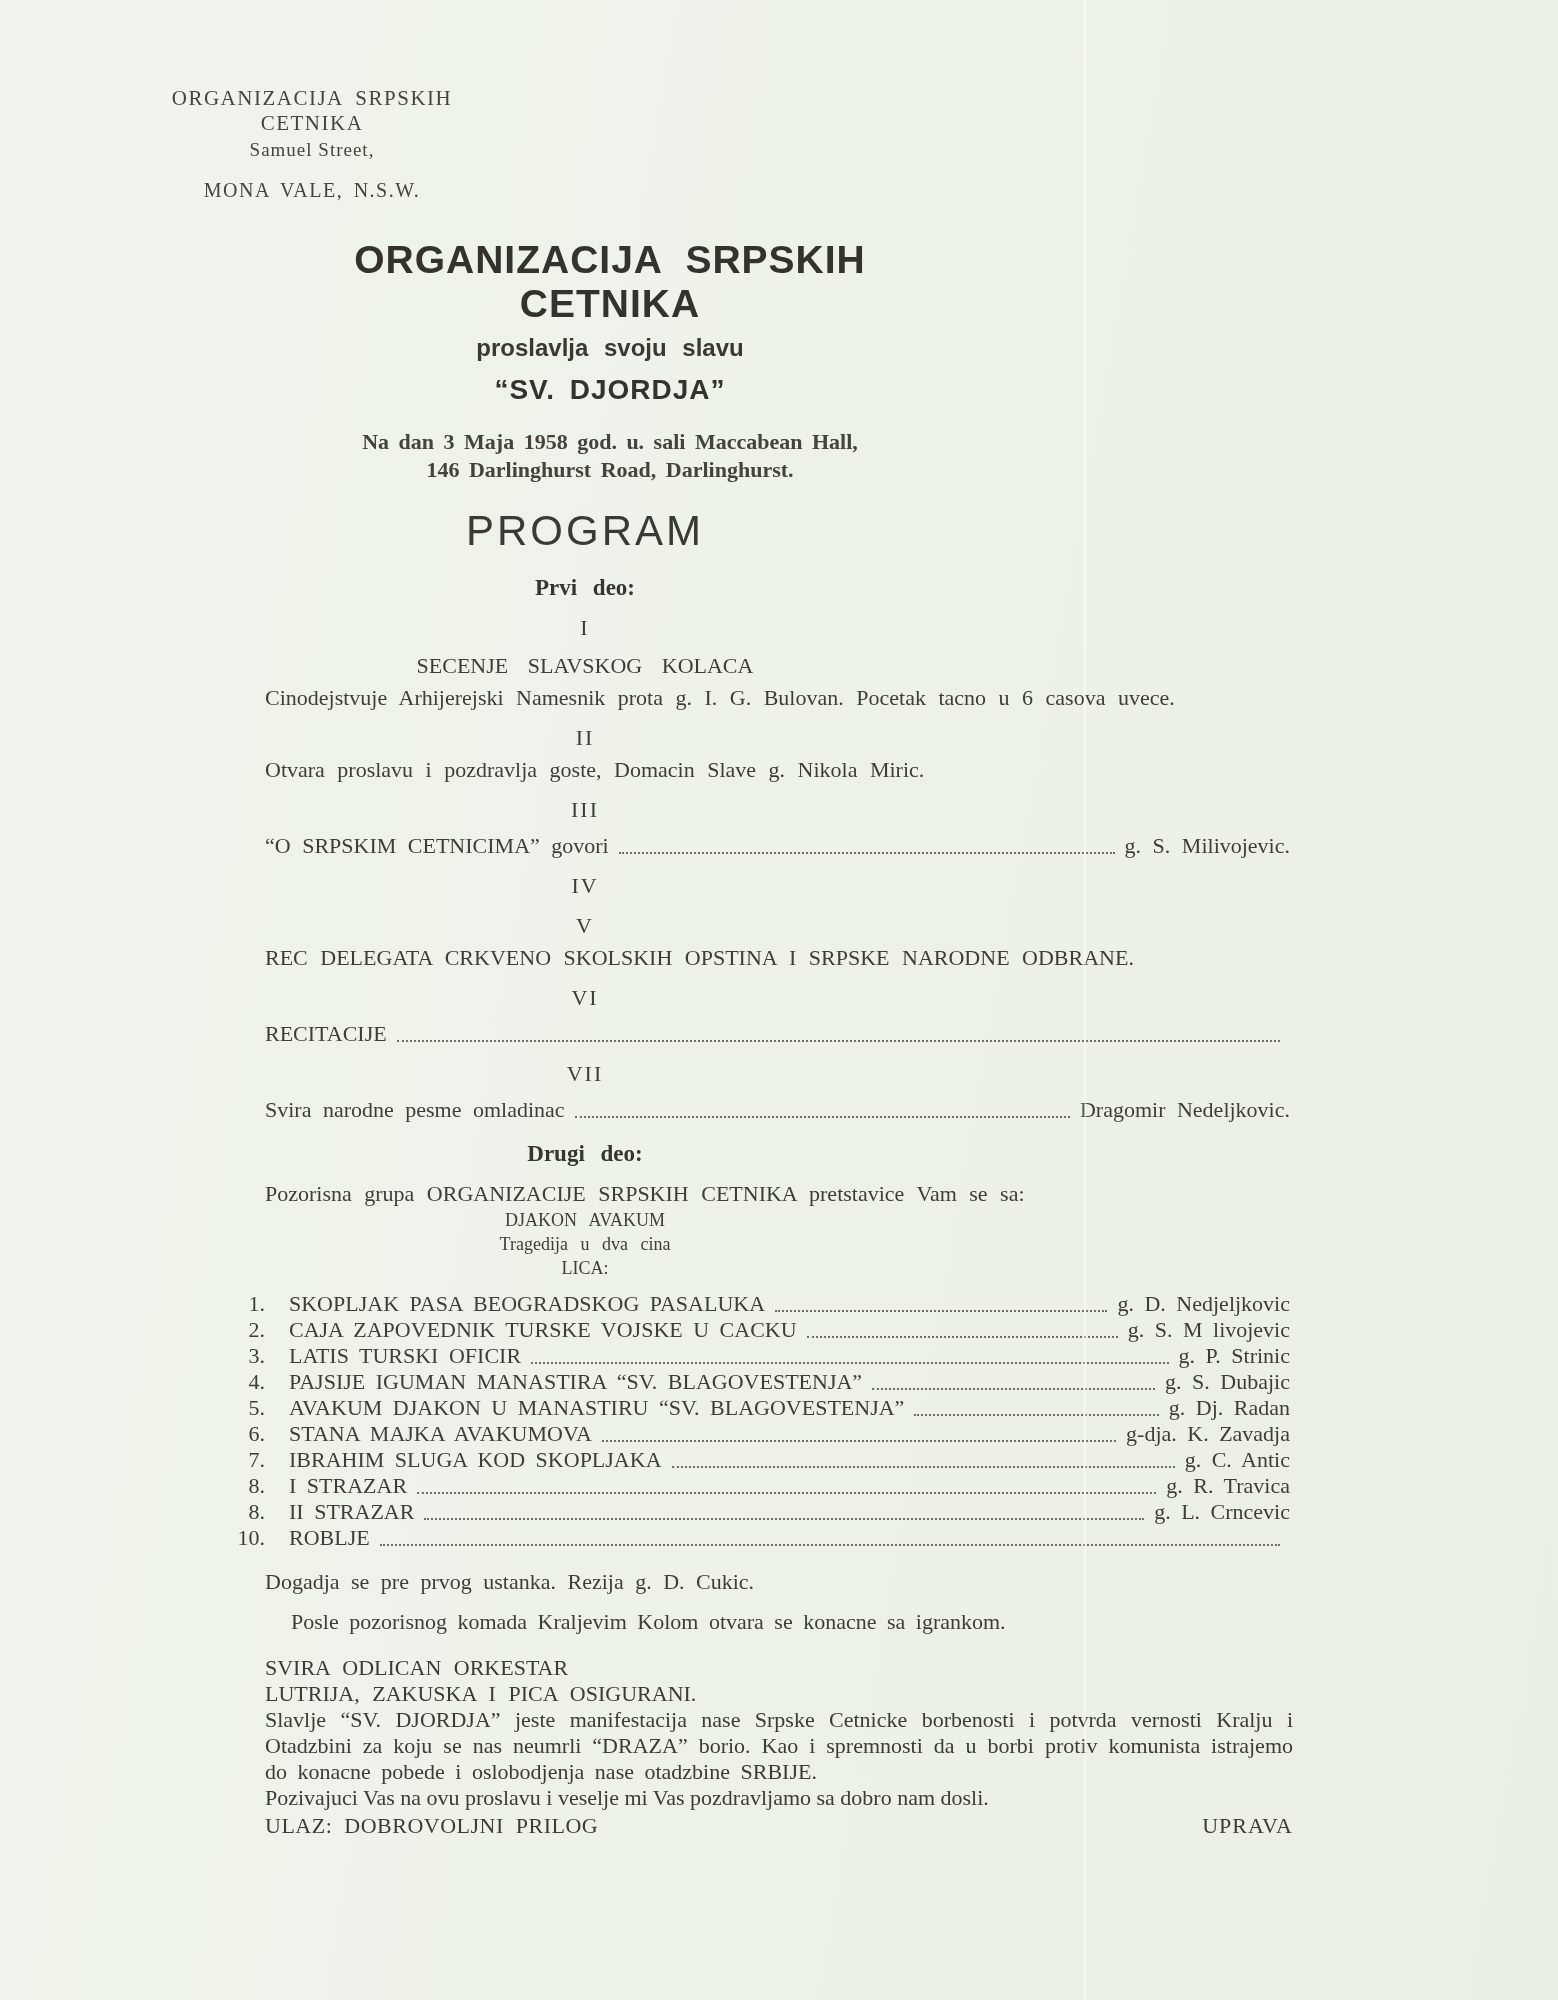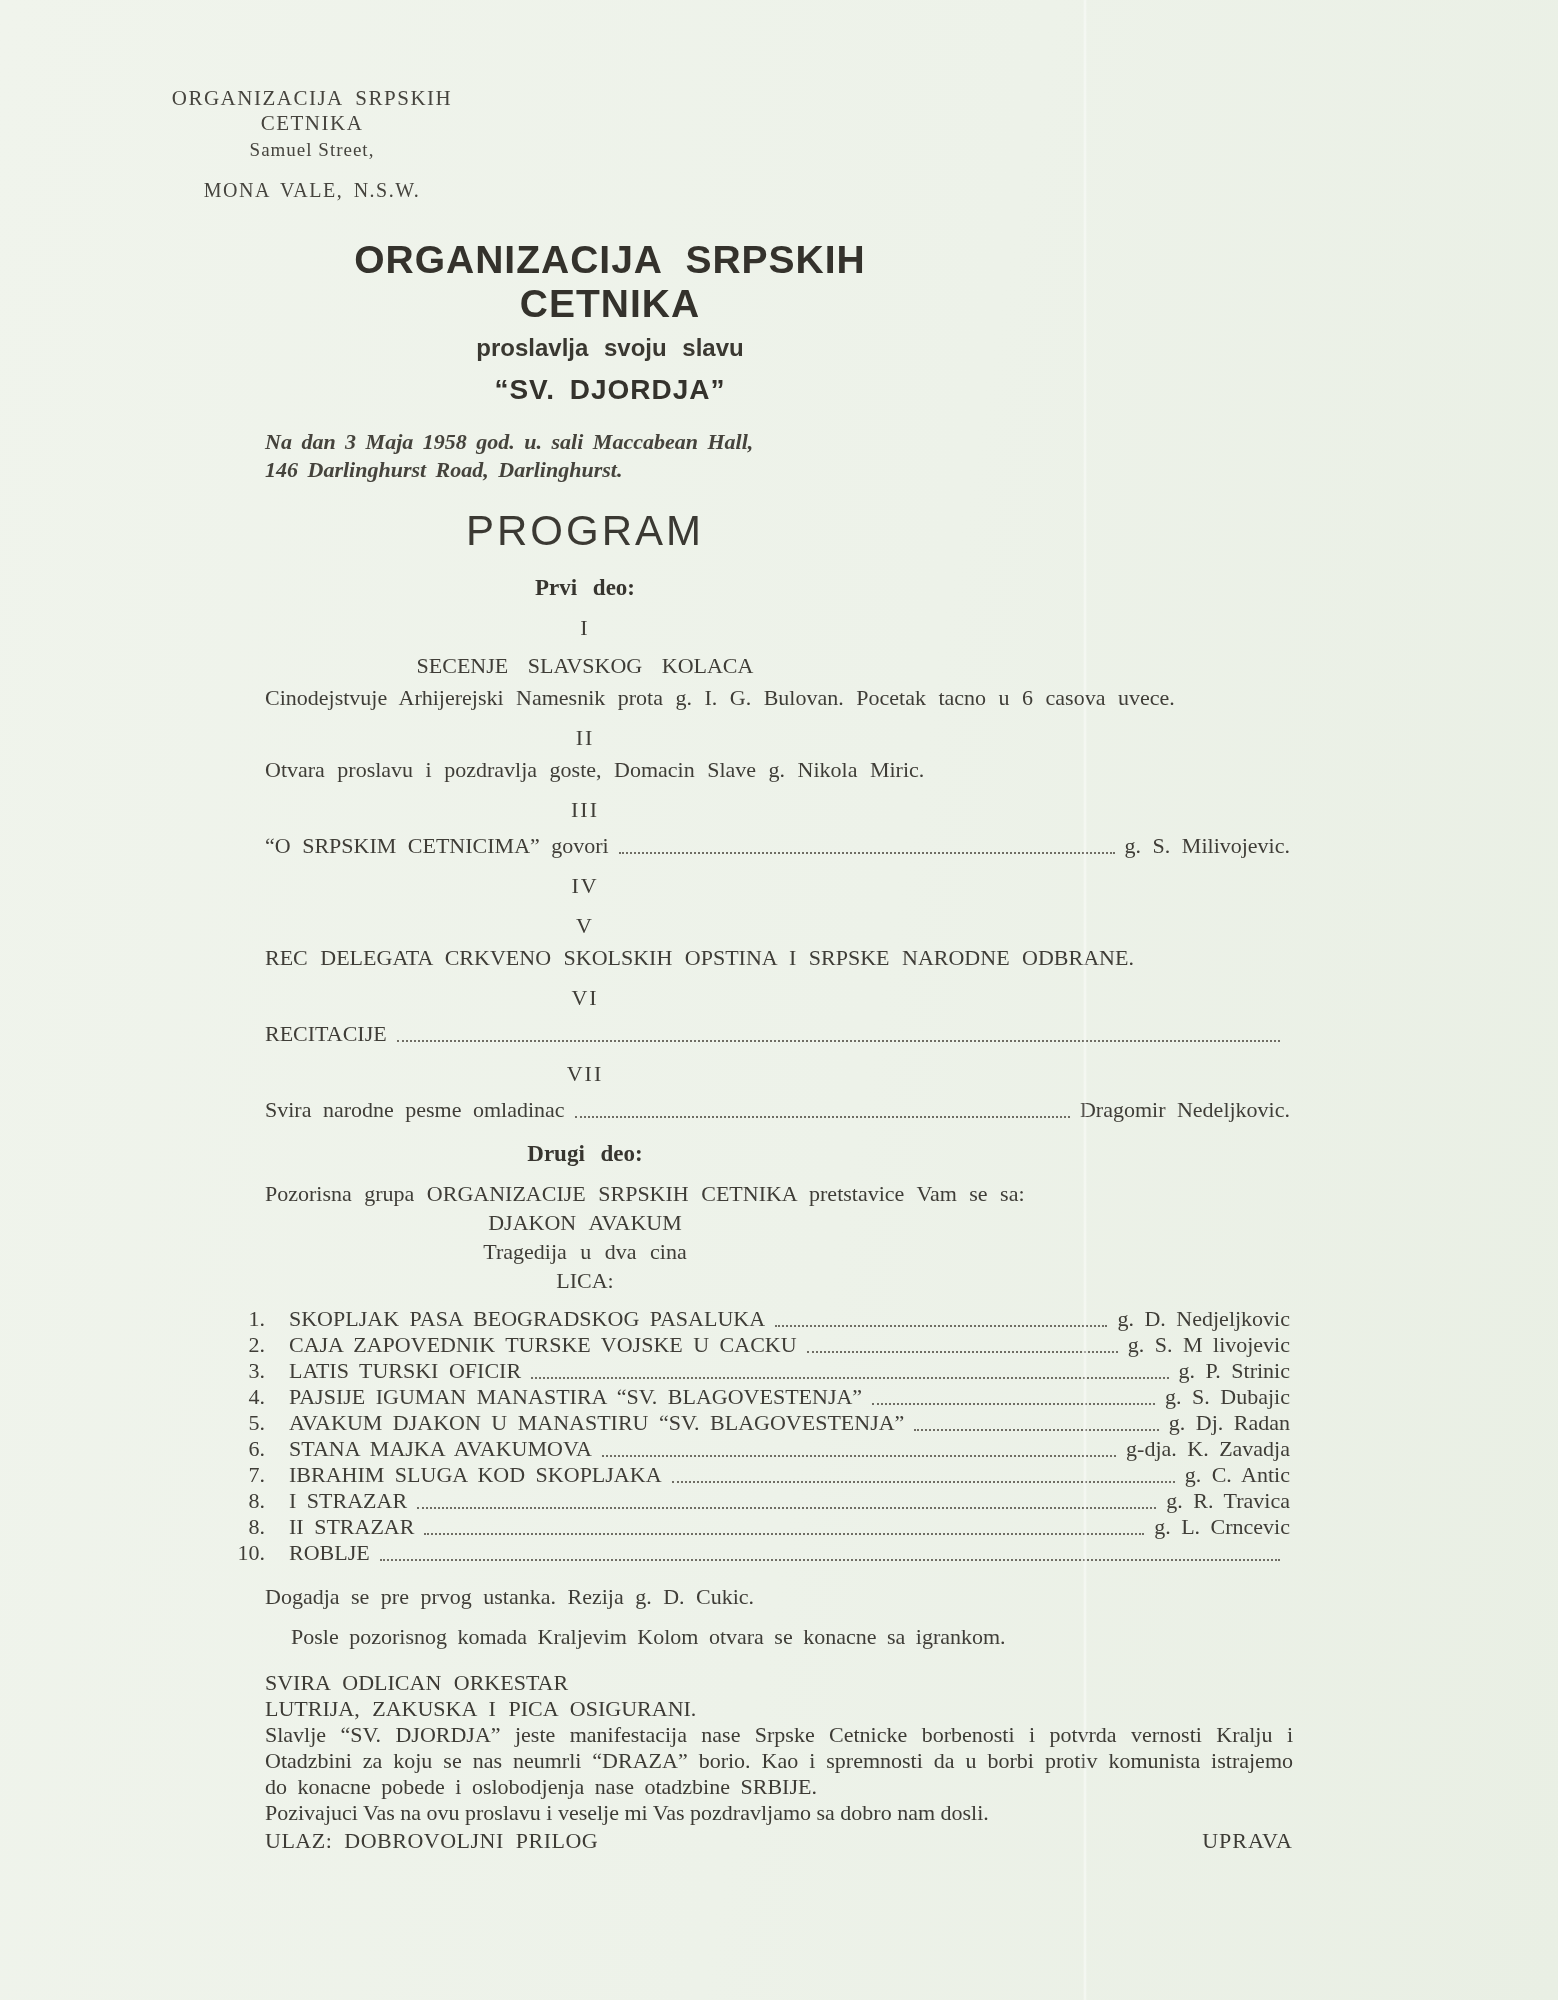--- a/index.html
+++ b/index.html
@@ -24,22 +24,22 @@
   .lh1 { font-size:21px; letter-spacing:1.5px; word-spacing:6px; }
   .lh2 { font-size:19px; margin-top:3px; letter-spacing:1px; }
   .lh3 { font-size:20px; margin-top:18px; letter-spacing:1.5px; word-spacing:4px; }
 
   .titleblock { width:690px; margin:36px 0 0 265px; text-align:center;
     font-family:"Liberation Sans","DejaVu Sans",sans-serif; color:#34322c; }
   .main-title { font-size:39px; font-weight:bold; letter-spacing:1px; word-spacing:12px; }
   .sub1 { font-size:24px; font-weight:bold; margin-top:8px; word-spacing:9px; color:#3a3831; }
   .sub2 { font-size:28px; font-weight:bold; margin-top:12px; word-spacing:6px; letter-spacing:1px; }
 
-  .venue { width:690px; margin:22px 0 0 265px; text-align:left;
-    font-size:22px; font-weight:bold; color:#45433c; line-height:1.25; word-spacing:4px;font-style:italic; }
+  .venue { width:690px; margin:22px 0 0 265px; text-align:center;
+    font-size:22px; font-weight:bold; color:#45433c; line-height:1.25; word-spacing:4px; }
 
   .program-heading { width:640px; margin:24px 0 0 265px; text-align:center;
     font-family:"Liberation Sans","DejaVu Sans",sans-serif;
     font-size:42px; letter-spacing:3px; color:#3b3933; }
 
   .part-heading { width:640px; margin:20px 0 0 265px; text-align:center;
     font-size:23px; font-weight:bold; word-spacing:10px; color:#37352f; }
   .part-heading.p2 { margin-top:18px; }
 
   .numeral { width:640px; margin:14px 0 0 265px; text-align:center; font-size:22px; letter-spacing:2px; }
@@ -48,21 +48,21 @@
   .body-par { width:1025px; margin:6px 0 0 265px; font-size:22px; line-height:26px;
     text-align:justify; word-spacing:7px; }
 
   .leader-row { display:flex; align-items:baseline; width:1025px; margin:10px 0 0 265px;
     font-size:22px; line-height:26px; word-spacing:6px;text-align:center; }
   .dots { flex:1 1 30px; border-bottom:2px dotted #6f6d64; align-self:flex-end; margin:0 10px 5px 10px; }
   .leader-name { white-space:nowrap; }
 
   .intro-par { width:1025px; margin:14px 0 0 265px; font-size:22px; line-height:26px;
     text-align:justify; word-spacing:7px; }
-  .center-line { width:640px; margin:3px 0 0 265px; text-align:center; font-size:22px; word-spacing:8px; }
+  .center-line { width:640px; margin:3px 0 0 265px; text-align:center; font-size:18px; word-spacing:8px; }
 
   .cast { margin:12px 0 0 231px; width:1059px; }
   .cast-row { display:flex; align-items:baseline; font-size:22px; line-height:26px; }
   .cast-num { flex:0 0 34px; width:34px; text-align:right; }
   .cast-role { margin-left:24px; white-space:nowrap; word-spacing:5px; }
   .cast-actor { white-space:nowrap; word-spacing:5px; }
 
   .note-line { width:1025px; margin:18px 0 0 265px; font-size:22px; word-spacing:6px; }
   .after-line { width:1025px; margin:14px 0 0 265px; font-size:22px; text-indent:26px; word-spacing:5px; }
 

